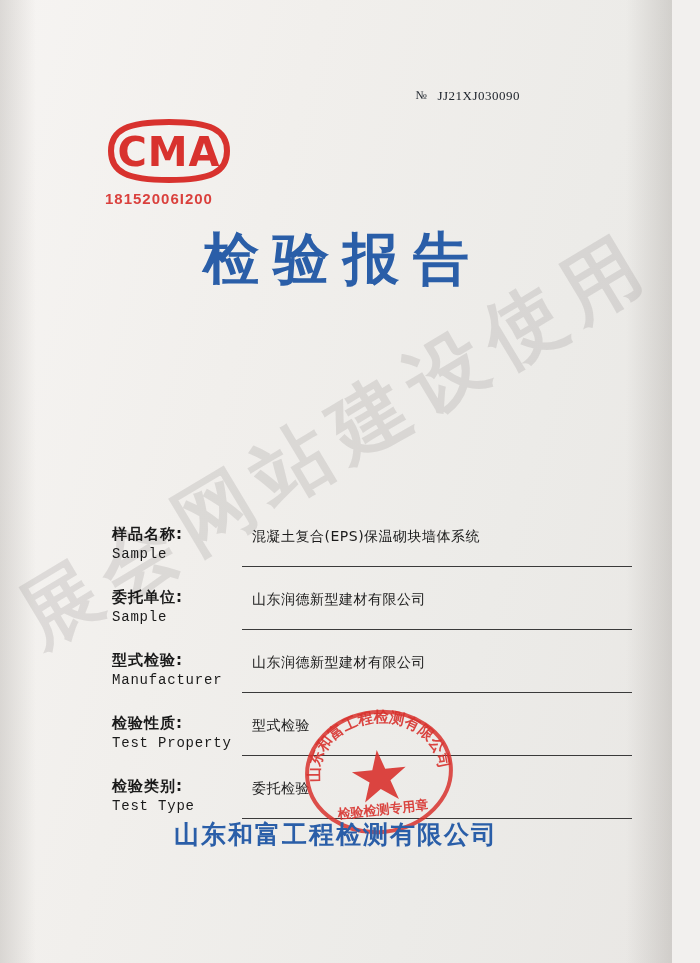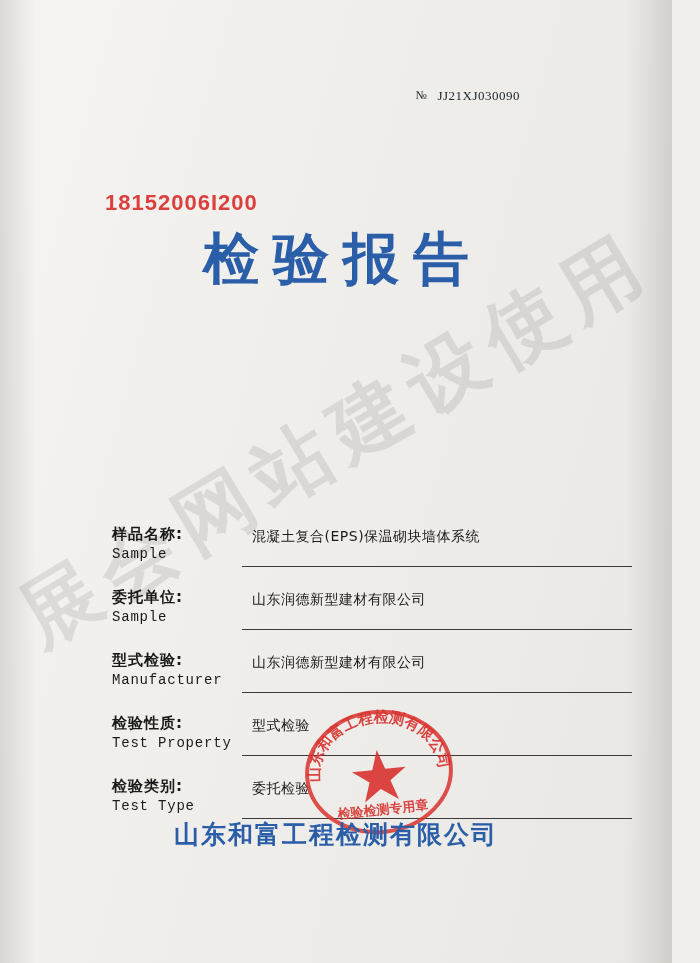--- a/index.html
+++ b/index.html
@@ -63,21 +63,21 @@
     width: 128px;
     height: 66px;
   }
   .cma-mark svg { display: block; }
 
   .phone-stamp {
     position: absolute;
     left: 105px;
     top: 190px;
     font-family: "Liberation Sans", sans-serif;
-    font-size: 22px;
+    font-size: 15px;
     font-weight: bold;
     letter-spacing: 1px;
     color: #d8322e;
     opacity: 0.92;
   }
 
   
   .doc-title {
     position: absolute;
     top: 222px;
@@ -188,20 +188,26 @@
 </style>
 </head>
 <body>
 
 <div class="page">
 
   <div class="report-no">
     <span class="no-label">№</span><span>JJ21XJ030090</span>
   </div>
 
+  <div class="cma-mark">
+    <svg width="128" height="66" viewBox="0 0 128 66">
+      <path d="M6 33 C6 12 22 4 64 4 C106 4 122 12 122 33 C122 54 106 62 64 62 C22 62 6 54 6 33 Z" fill="none" stroke="#d8322e" stroke-width="6"></path>
+      <text x="64" y="48" text-anchor="middle" font-family="DejaVu Sans, sans-serif" font-size="40" font-weight="bold" fill="#d8322e" letter-spacing="1">CMA</text>
+    </svg>
+  </div>
 
   <div class="phone-stamp">18152006I200</div>
 
   <div class="doc-title">检验报告</div>
 
   <div class="watermark">展会网站建设使用</div>
 
   <div class="fields">
 
     <div class="field-row">

